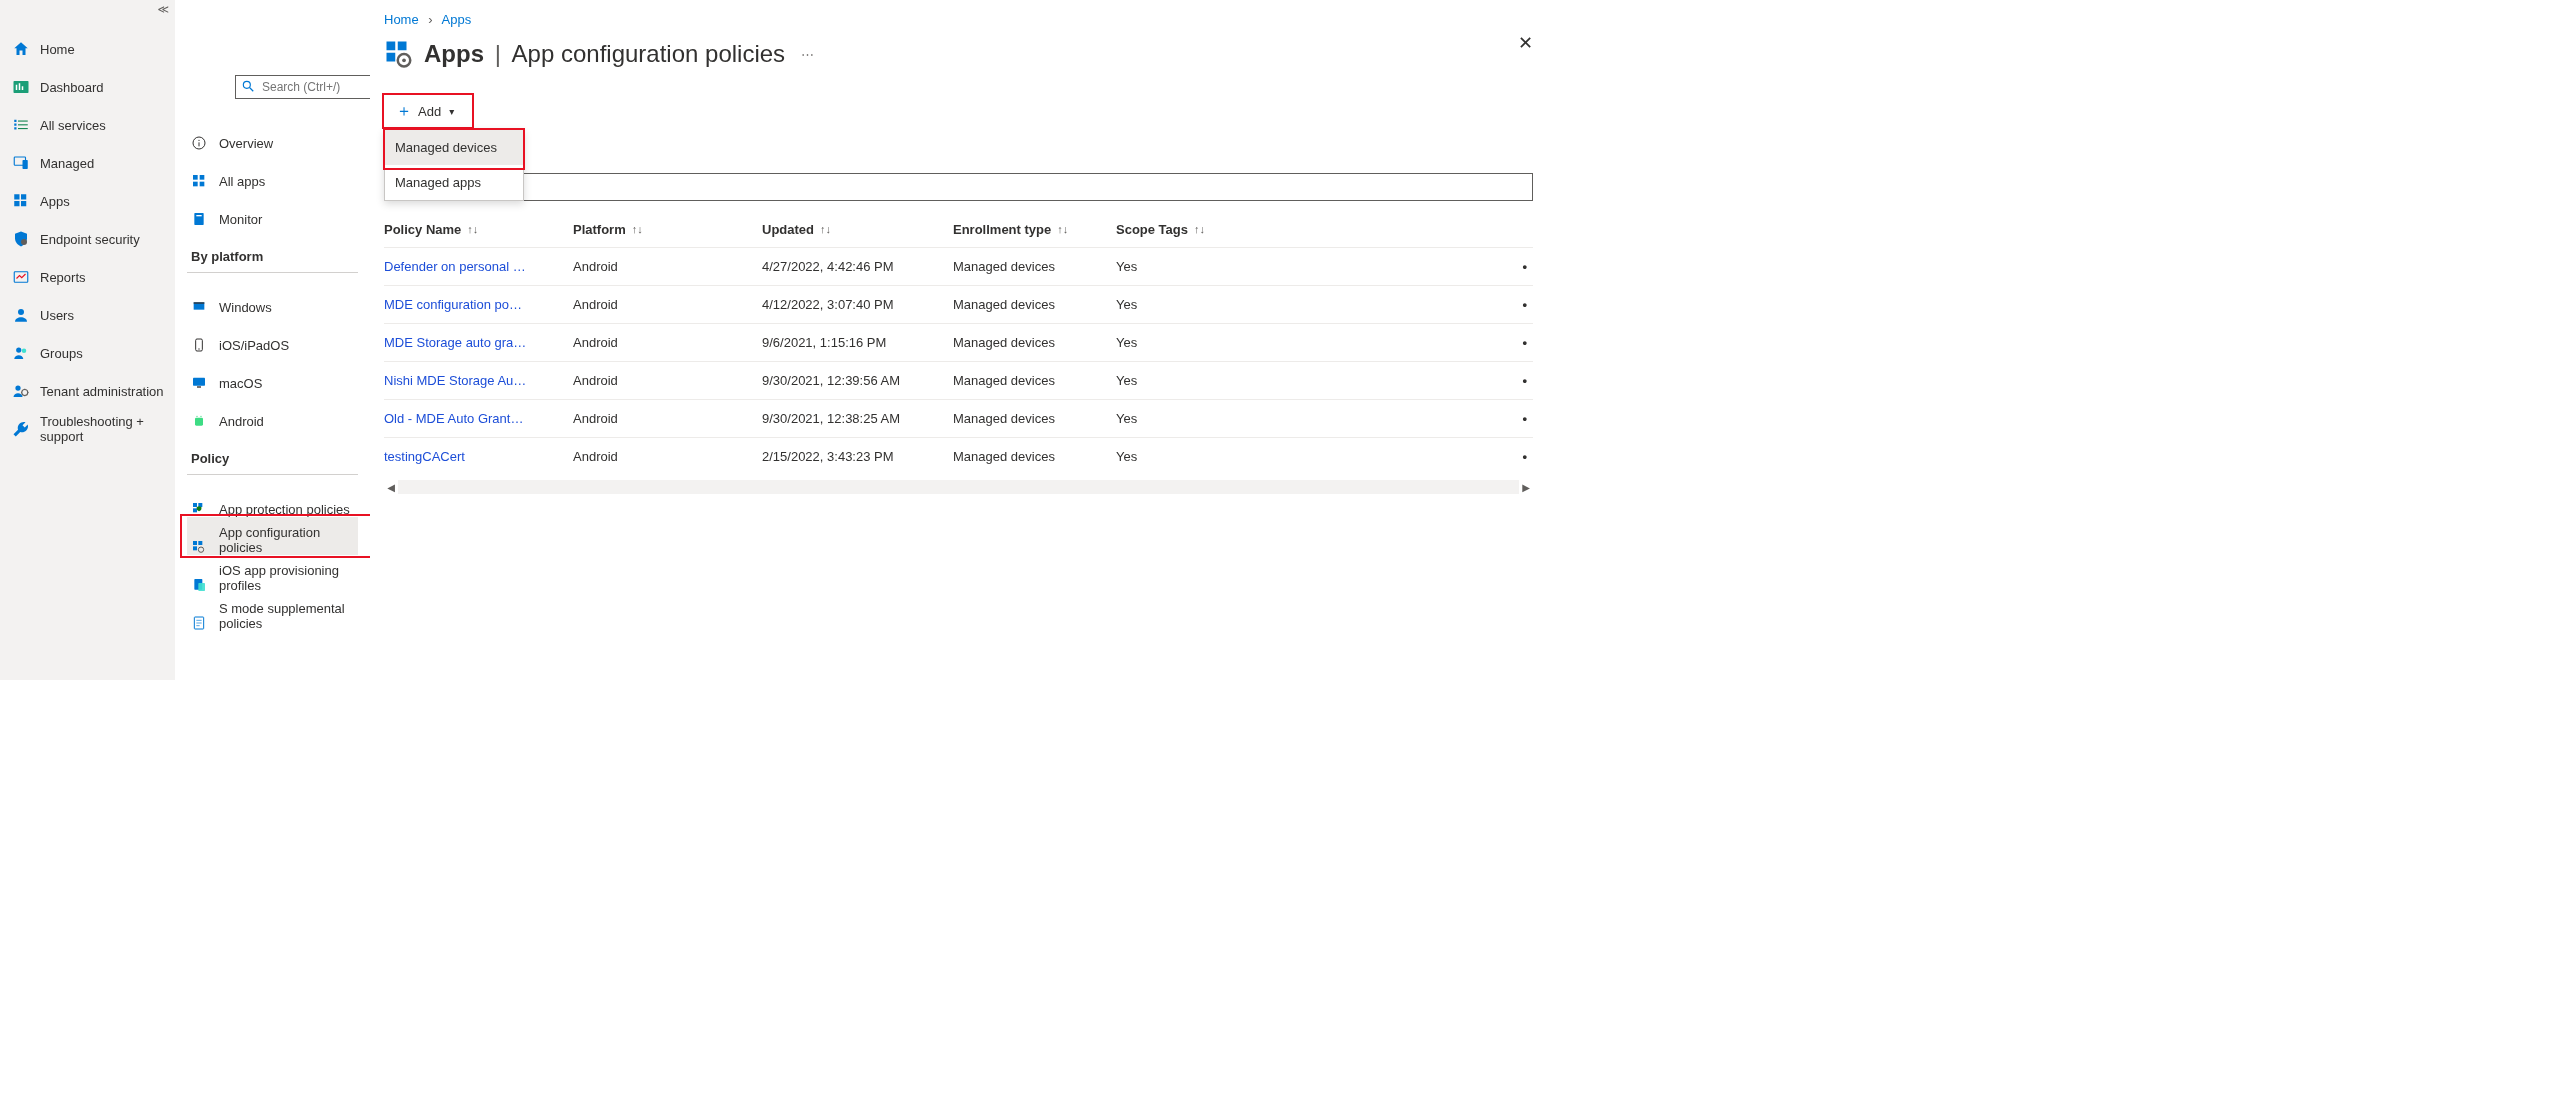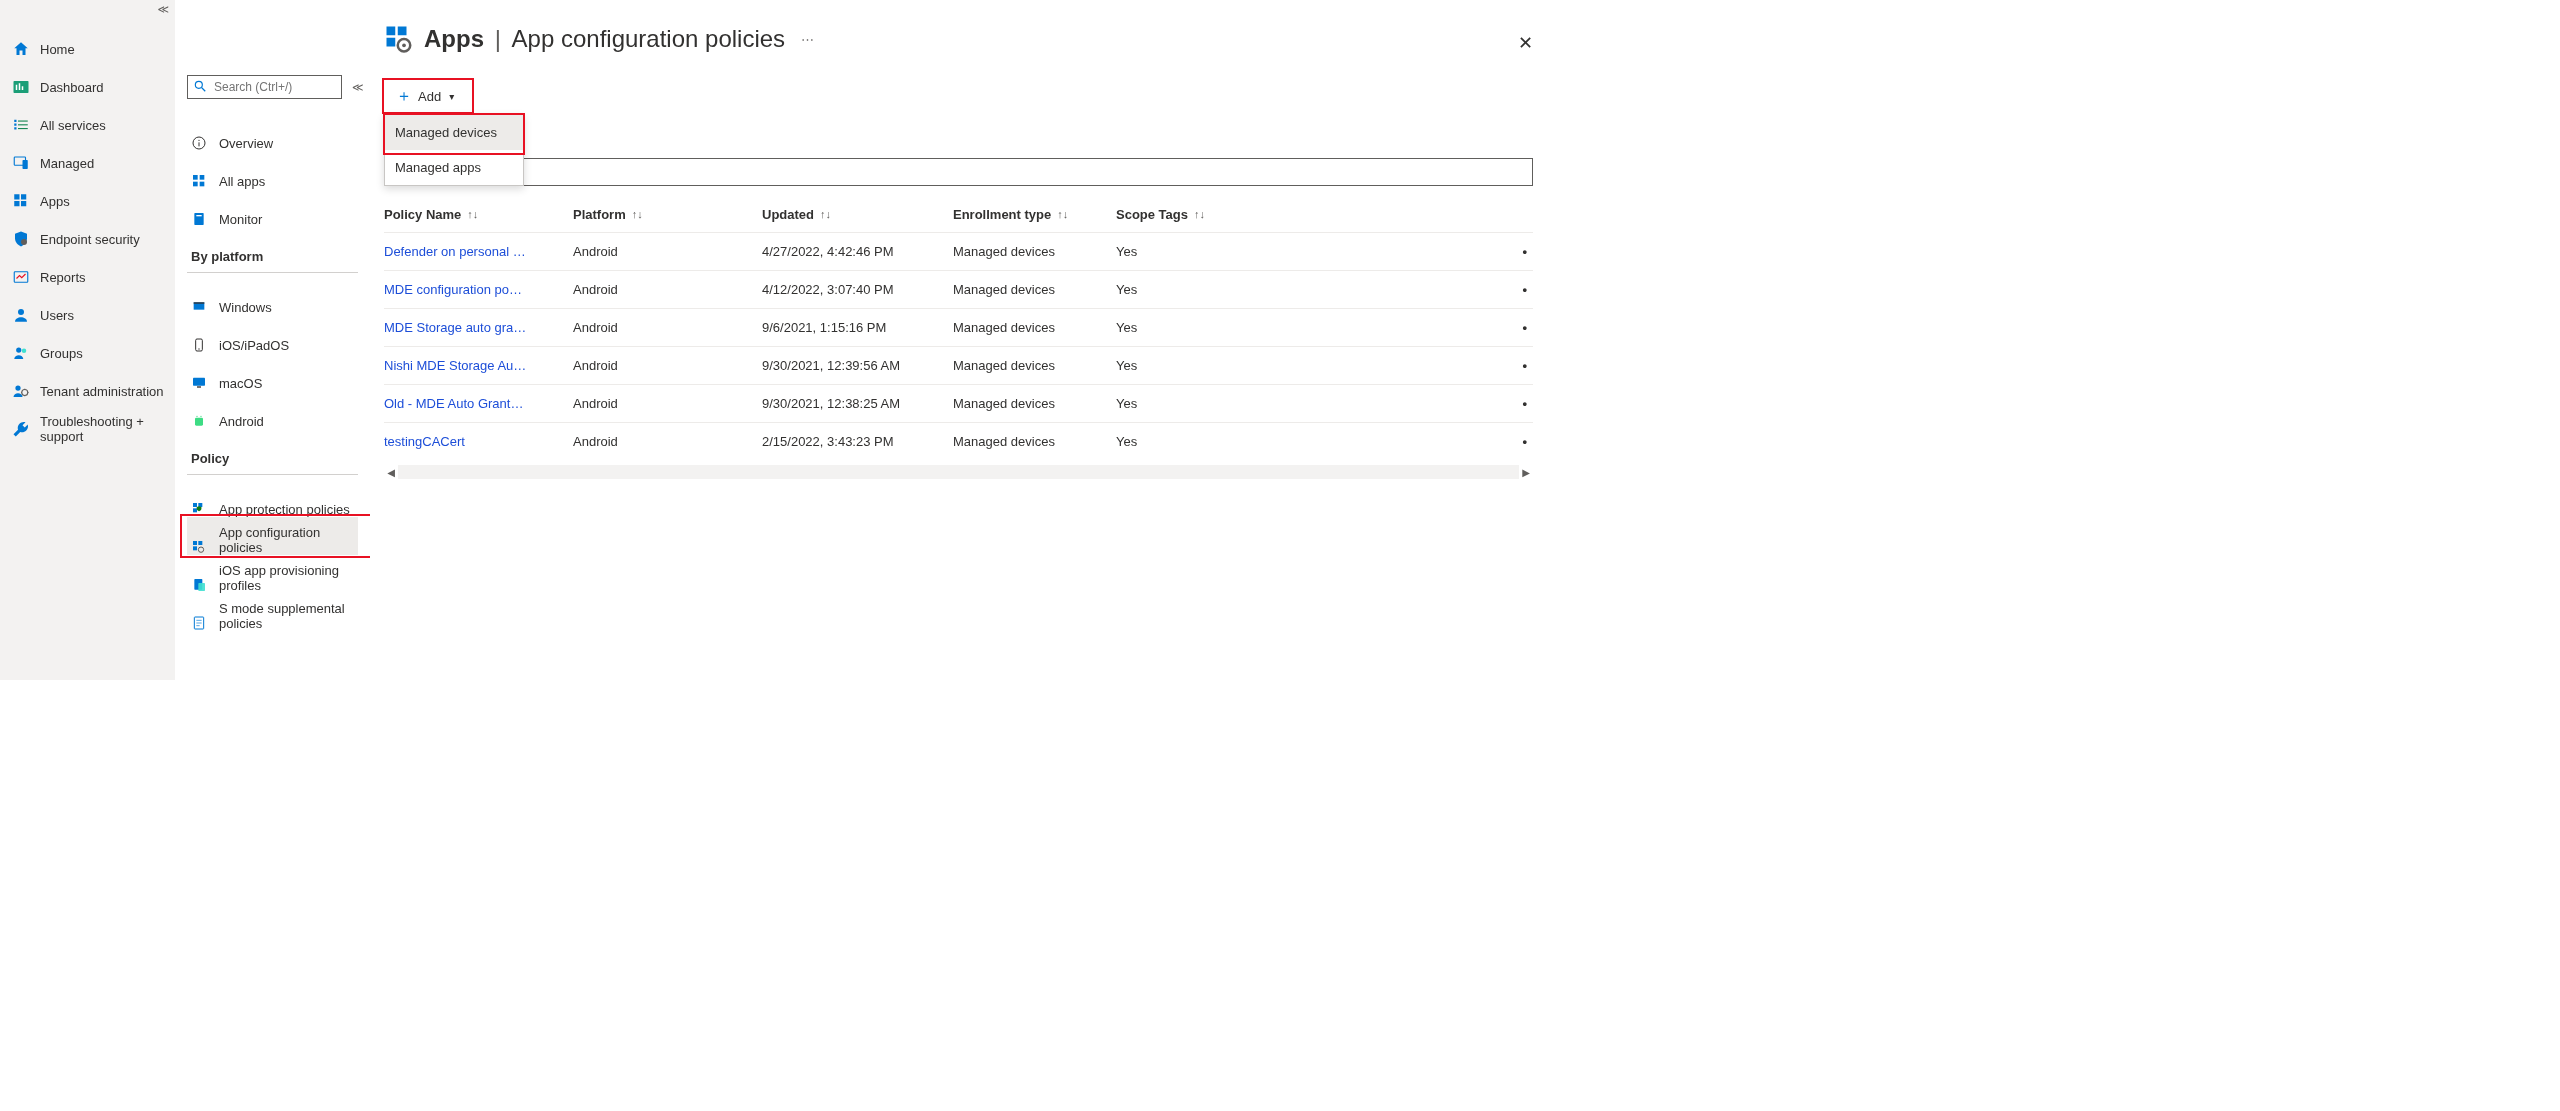--- a/index.html
+++ b/index.html
@@ -10,21 +10,21 @@
   .leftnav { width: 175px; background: #f3f2f1; padding-top: 2px; position: relative; flex-shrink:0;}
   .collapse-left { position:absolute; top:3px; right:6px; color:#605e5c; cursor:pointer; font-size:11px;}
   .leftnav ul { list-style:none; padding-top:28px;}
   .leftnav li { display:flex; align-items:center; height:38px; padding-left:12px; cursor:pointer;}
   .leftnav .icon { width:18px; height:18px; display:inline-flex; align-items:center; justify-content:center; margin-right:10px; flex-shrink:0;}
   .leftnav .label { font-size:13px; color:#323130;}
   
   
   .subnav { width: 195px; background:#fff; border-right:none; padding:0 12px; position:relative; flex-shrink:0; overflow-y:auto;}
   .subnav::-webkit-scrollbar{width:10px;} .subnav::-webkit-scrollbar-thumb{background:#c8c6c4;}
-  .subnav .search-wrap { margin-top:75px; display:flex; align-items:center; }
+  .subnav .search-wrap { margin-top:75px; display:flex; align-items:center;margin-left:48px; }
   .subnav input.search { width:155px; height:24px; border:1px solid #605e5c; padding:0 6px 0 26px; font-size:12px; background:#fff;}
   .search-wrap { position:relative;}
   .search-wrap .search-ico { position:absolute; left:6px; top:4px; color:#0078d4;}
   .subnav .collapse-sub { margin-left:10px; color:#605e5c; cursor:pointer; font-size:11px;}
   .subnav ul { list-style:none; padding-top:14px;}
   .subnav li.item { display:flex; align-items:flex-end; height:38px; padding-left:4px; cursor:pointer; position:relative;}
   .subnav li.item.selected { background:#edebe9;}
   .subnav .sicon { width:16px; height:16px; display:inline-flex; align-items:center; justify-content:center; margin-right:12px;}
   .subnav li.heading { font-weight:600; font-size:13px; padding:22px 0 8px 4px; border-bottom:1px solid #d2d0ce; margin-bottom:4px;}
   .subnav .red-box { border:2px solid #e81123; position:absolute; left:-7px; right:-22px; top:-3px; bottom:-3px; pointer-events:none;}
@@ -327,20 +327,25 @@
               <line x1="8" y1="12" x2="16" y2="12" stroke="#0078d4"></line>
               <line x1="8" y1="16" x2="13" y2="16" stroke="#0078d4"></line>
             </svg>
           </span>
           <span>S mode supplemental policies</span>
         </li>
     </ul>
   </div>
 
   <div class="main">
+    <div class="breadcrumb">
+      <a href="#">Home</a>
+      <span class="sep">›</span>
+      <a href="#">Apps</a>
+    </div>
 
     <div class="titlebar">
       <span class="bigicon">
           <svg width="30" height="30" viewBox="0 0 24 24">
             <g fill="#0078d4">
               <rect x="2" y="2" width="7" height="7"></rect>
               <rect x="11" y="2" width="7" height="7"></rect>
               <rect x="2" y="11" width="7" height="7"></rect>
             </g>
             <circle cx="16" cy="17" r="5" fill="none" stroke="#605e5c" stroke-width="2"></circle>

